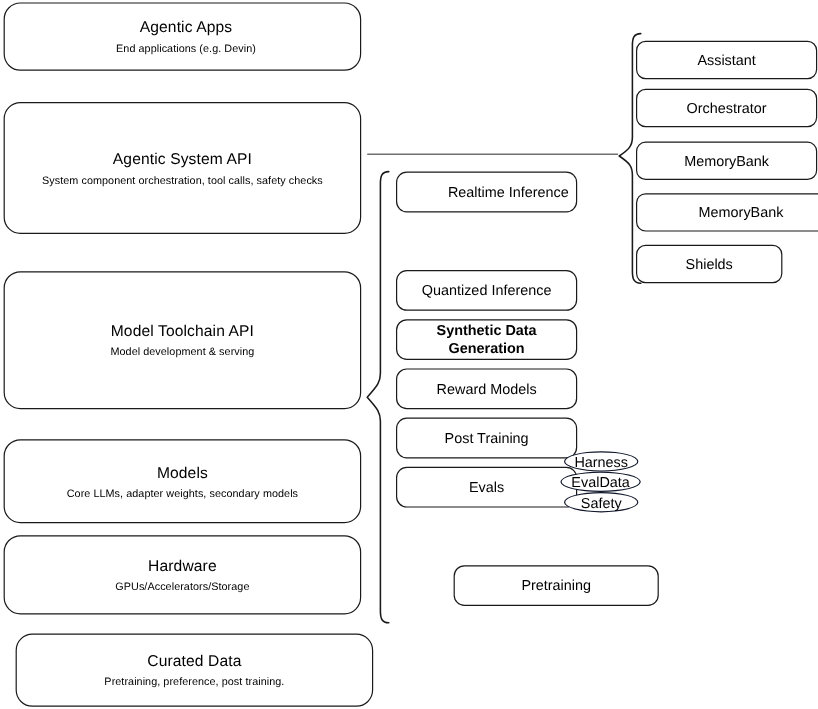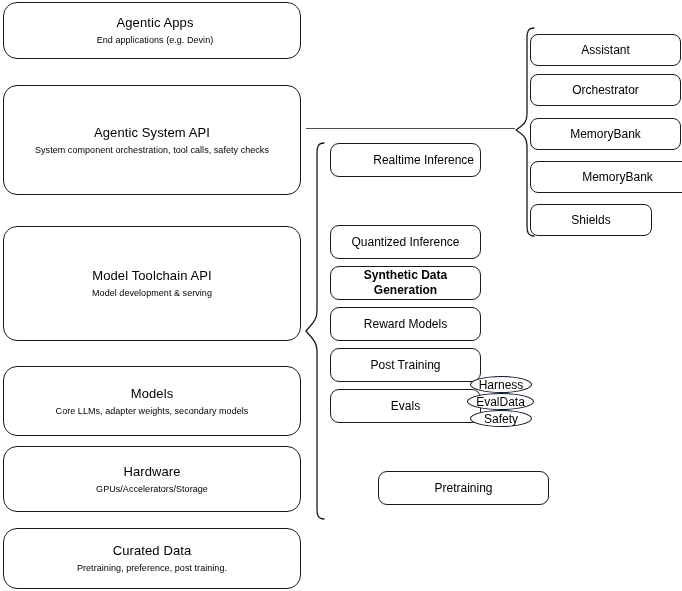--- a/index.html
+++ b/index.html
@@ -108,21 +108,21 @@
   <div class="node layer" style="left:3px; top:366px; width:298px; height:70px;text-align:center;">
     <div class="title">Models</div>
     <div class="subtitle">Core LLMs, adapter weights, secondary models</div>
   </div>
 
   <div class="node layer" style="left:3px; top:446px; width:298px; height:66px;">
     <div class="title">Hardware</div>
     <div class="subtitle">GPUs/Accelerators/Storage</div>
   </div>
 
-  <div class="node layer" style="left:3px; top:528px; width:298px; height:61px;">
+  <div class="node layer" style="left:13px; top:528px; width:298px; height:61px;">
     <div class="title">Curated Data</div>
     <div class="subtitle">Pretraining, preference, post training.</div>
   </div>
 
   <div class="connector" style="left:306px; top:128px; width:209px;"></div>
 
   <div class="brace" style="left:304px; top:141px; width:22px; height:380px;">
     <svg width="22" height="380" viewBox="0 0 22 380" fill="none">
       <path d="M20 2 C 14 2, 13 6, 13 12 L 13 170 C 13 177, 11 180, 2 190 C 11 200, 13 203, 13 210 L 13 368 C 13 374, 14 378, 20 378" stroke="#1a1a1a" stroke-width="1.3" fill="none" stroke-linecap="round" stroke-linejoin="round"></path>
     </svg>

